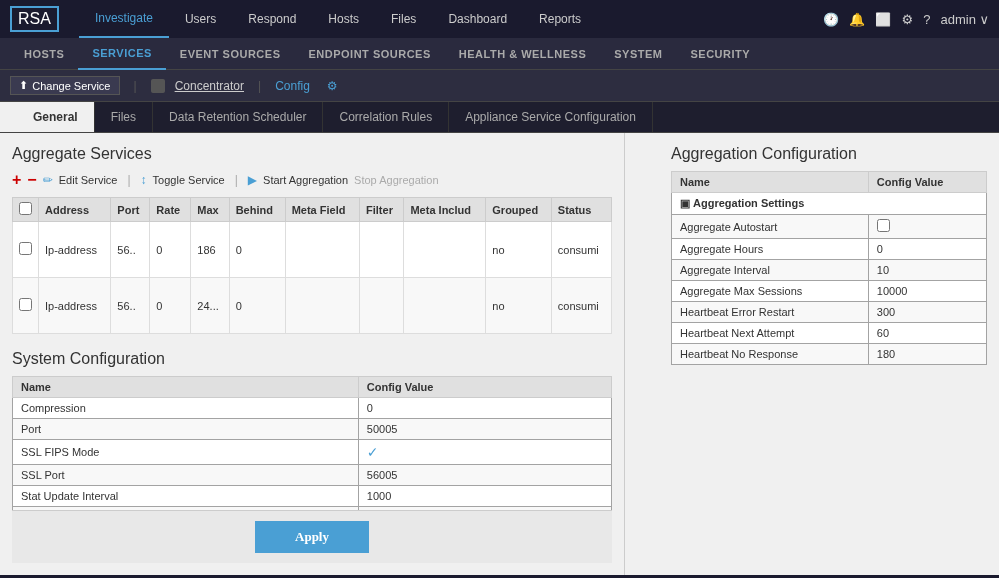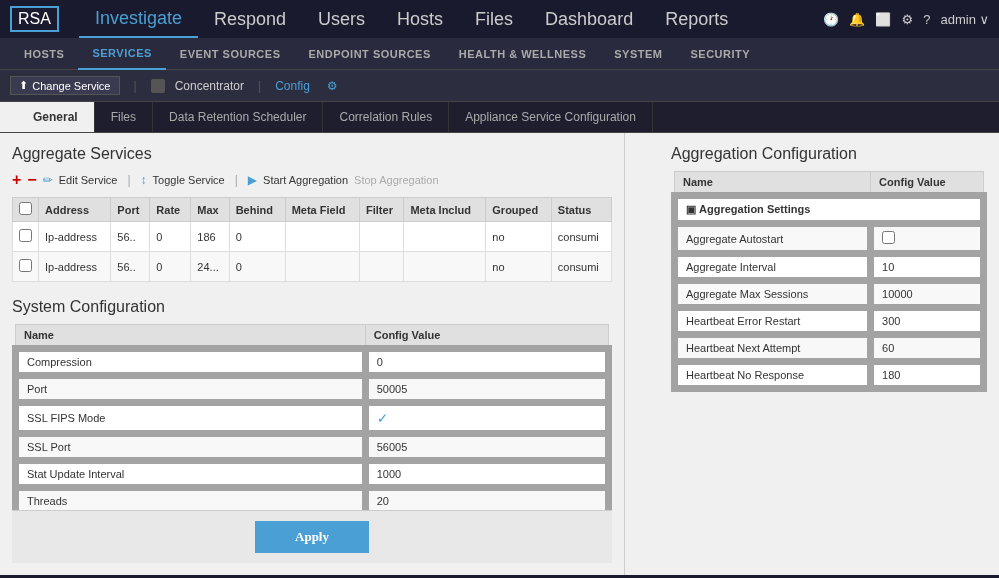--- a/index.html
+++ b/index.html
@@ -2,35 +2,35 @@
 <html><head>
   <meta charset="utf-8">
   <style>
     * { box-sizing: border-box; margin: 0; padding: 0; }
     body { font-family: Arial, sans-serif; font-size: 12px; background: #1a1a2e; color: #ccc; width: 999px; height: 578px; overflow: hidden; }
 
     
     .top-nav { display: flex; align-items: center; background: #1a1a2e; height: 38px; padding: 0 10px; }
     .rsa-logo { color: #fff; font-weight: normal; font-size: 16px; margin-right: 20px; border: 2px solid #4a9fd4; padding: 2px 6px; }
     .top-nav-items { display: flex; gap: 0; }
-    .top-nav-item { color: #ccc; padding: 0 16px; height: 38px; display: flex; align-items: center; cursor: pointer; font-size: 18px; }
+    .top-nav-item { color: #ccc; padding: 0 16px; height: 38px; display: flex; align-items: center; cursor: pointer; font-size: 12px; }
     .top-nav-item.active { color: #4a9fd4; border-bottom: 2px solid #4a9fd4; }
     .top-nav-right { margin-left: auto; display: flex; align-items: center; gap: 10px; color: #ccc; font-size: 13px; }
     .top-nav-right span { cursor: pointer; }
 
     
     .second-nav { display: flex; align-items: center; background: #2a2a3e; height: 32px; padding: 0 10px; border-bottom: 1px solid #444; }
     .second-nav-item { color: #aaa; padding: 0 14px; height: 32px; display: flex; align-items: center; cursor: pointer; font-size: 11px; font-weight: bold; text-transform: uppercase; letter-spacing: 0.5px; }
     .second-nav-item.active { color: #4a9fd4; border-bottom: 2px solid #4a9fd4; }
 
     
     .service-bar { display: flex; align-items: center; background: #2d2d40; height: 32px; padding: 0 10px; gap: 10px; border-bottom: 1px solid #444; }
     .change-service-btn { background: #3a3a50; border: 1px solid #555; color: #fff; padding: 2px 8px; font-size: 11px; cursor: pointer; display: flex; align-items: center; gap: 4px; }
     .service-icon { width: 14px; height: 14px; background: #666; display: inline-block; }
-    .service-name { color: #ccc; font-size: 12px; }
+    .service-name { color: #ccc; font-size: 12px; text-decoration: underline; }
     .separator { color: #555; margin: 0 4px; }
     .config-link { color: #4a9fd4; font-size: 12px; cursor: pointer; display: flex; align-items: center; gap: 17px; }
 
     
     .content-tabs { display: flex; background: #1e1e2e; border-bottom: 1px solid #444; }
     .content-tab { padding: 8px 16px; cursor: pointer; font-size: 12px; color: #aaa; border-right: 1px solid #333; }
     .content-tab.active { background: #f0f0f0; color: #333; font-weight: bold; padding-left: 33px; }
 
     
     .main-content { display: flex; background: #f0f0f0; height: calc(578px - 38px - 32px - 32px - 34px); overflow: hidden; gap: 34px; }
@@ -43,30 +43,30 @@
     .toolbar { display: flex; align-items: center; margin-bottom: 8px; gap: 6px; }
     .toolbar-btn { background: none; border: none; cursor: pointer; font-size: 11px; color: #333; display: flex; align-items: center; gap: 2px; }
     .toolbar-btn.disabled { color: #aaa; cursor: not-allowed; }
     .toolbar-separator { color: #aaa; margin: 0 4px; }
     .icon-red { color: #c00; }
     .icon-blue { color: #4a9fd4; }
 
     
     .data-table { width: 100%; border-collapse: collapse; font-size: 11px; }
     .data-table th { background: #e0e0e0; color: #333; padding: 4px 6px; text-align: left; border: 1px solid #ccc; font-weight: bold; font-size: 11px; white-space: nowrap; }
-    .data-table td { padding: 7px 6px; border: 1px solid #ddd; color: #333; background: #fff; white-space: nowrap; }
+    .data-table td { padding: 20px 6px; border: 1px solid #ddd; color: #333; background: #fff; white-space: nowrap; }
     .data-table tr:nth-child(even) td { background: #f8f8f8; }
     .checkbox-cell { width: 20px; }
     .checkbox-header { width: 20px; }
 
     
     .sys-config { margin-top: 16px; }
     .config-table { width: 100%; border-collapse: collapse; font-size: 11px; margin-top: 6px; }
     .config-table th { background: #e0e0e0; color: #333; padding: 4px 8px; text-align: left; border: 1px solid #ccc; font-size: 11px; }
-    .config-table td { padding: 4px 8px; border: 7px solid #a3a3a3; color: #333; background: #fff; }
+    .config-table td { padding: 4px 8px; border: 1px solid #a3a3a3; color: #333; background: #fff; }
     .config-table tr:nth-child(even) td { background: #f8f8f8; }
     .checkmark { color: #4a9fd4; font-size: 14px; }
 
     
     .apply-row { display: flex; justify-content: center; align-items: center; padding: 10px; background: #e8e8e8; border-top: 1px solid #ccc; }
     .apply-btn { background: #4a9fd4; color: #fff; border: none; padding: 8px 40px; font-size: 13px; cursor: pointer; font-weight: bold; font-family: Liberation Serif, serif; }
 
     
     .right-panel { width: 340px; padding: 12px; overflow: auto; background: #f0f0f0; }
 
@@ -74,22 +74,22 @@
     .section-header { background: #d0d0d0; color: #333; padding: 4px 6px; font-size: 11px; font-weight: bold; }
     .left-tables { flex: 1; overflow: auto; }
   </style>
 </head>
 <body>
 
 <div class="top-nav">
   <div class="rsa-logo">RSA</div>
   <div class="top-nav-items">
     <div class="top-nav-item active">Investigate</div>
+    <div class="top-nav-item">Users</div>
     <div class="top-nav-item">Respond</div>
-    <div class="top-nav-item">Users</div>
     <div class="top-nav-item">Hosts</div>
     <div class="top-nav-item">Files</div>
     <div class="top-nav-item">Dashboard</div>
     <div class="top-nav-item">Reports</div>
   </div>
   <div class="top-nav-right">
     <span>🕐</span>
     <span>🔔</span>
     <span>⬜</span>
     <span>⚙</span>
@@ -257,20 +257,24 @@
       <tr>
     <td colspan="2" class="section-header">
       <span>▣</span> Aggregation Settings
     </td>
   </tr>
           <tr>
       <td>Aggregate Autostart</td>
       <td><input type="checkbox" style=""></td>
     </tr>
           <tr>
+      <td>Aggregate Hours</td>
+      <td>0</td>
+    </tr>
+          <tr>
       <td>Aggregate Interval</td>
       <td>10</td>
     </tr>
           <tr>
       <td>Aggregate Max Sessions</td>
       <td>10000</td>
     </tr>
           <tr>
       <td>Heartbeat Error Restart</td>
       <td>300</td>

